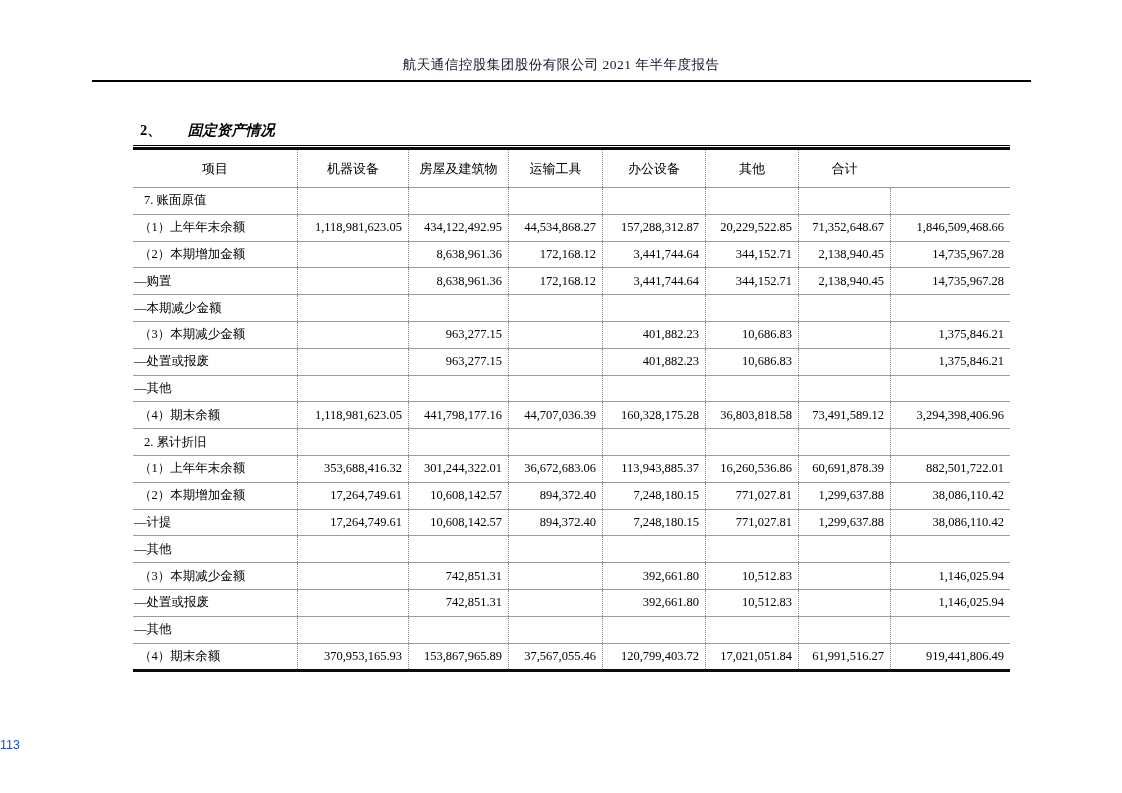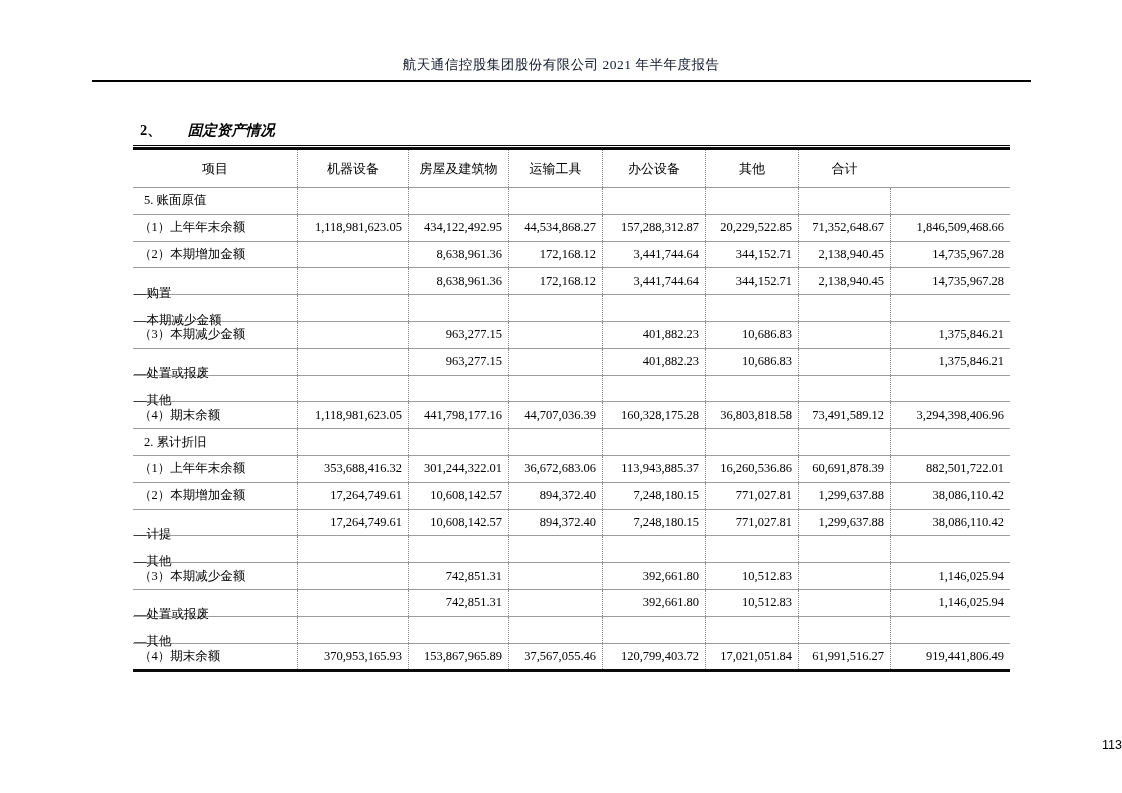--- a/index.html
+++ b/index.html
@@ -49,29 +49,29 @@
   .tr { height: 26.8px; border-top: 1px solid #9c9c9c; }
   .th {
     display: flex; align-items: center; justify-content: center;
     font-size: 13px; height: 100%;
   }
   .td { display: flex; align-items: center; height: 100%; overflow: hidden; white-space: nowrap; }
   .th + .th, .td + .td { border-left: 1px dotted #8a8a8a; }
   .td.label { justify-content: flex-start; }
   .td.label.section { padding-left: 11px; }
   .td.label.sub { padding-left: 6px; }
-  .td.label.dash { padding-left: 1px; margin-top: 12px; }
+  .td.label.dash { padding-left: 1px; }
   .td.num { justify-content: flex-end; padding-right: 6px; }
 
   
   .page-number {
     position: absolute; top: 738px; left: 0; width: 100%;
-    text-align: right;
+    text-align: left;
     font-family: "Liberation Sans", "DejaVu Sans", sans-serif;
-    font-size: 12.5px; color: #000000;
+    font-size: 12.5px; color: #1d4ed8;
   }
 </style>
 </head>
 <body>
 
 <div class="page">
 
   <div class="report-header">航天通信控股集团股份有限公司 2021 年半年度报告</div>
   <div class="header-rule"></div>
 
@@ -84,21 +84,21 @@
         <div class="th">项目</div>
         <div class="th">机器设备</div>
         <div class="th">房屋及建筑物</div>
         <div class="th">运输工具</div>
         <div class="th">办公设备</div>
         <div class="th">其他</div>
         <div class="th">合计</div>
       </div>
     <div>
         <div class="tr">
-          <div class="td label section">5. 账面原值</div>
+          <div class="td label section">7. 账面原值</div>
           <div class="td num"></div>
           <div class="td num"></div>
           <div class="td num"></div>
           <div class="td num"></div>
           <div class="td num"></div>
           <div class="td num"></div>
           <div class="td num"></div>
         </div>
         <div class="tr">
           <div class="td label sub">（1）上年年末余额</div>

